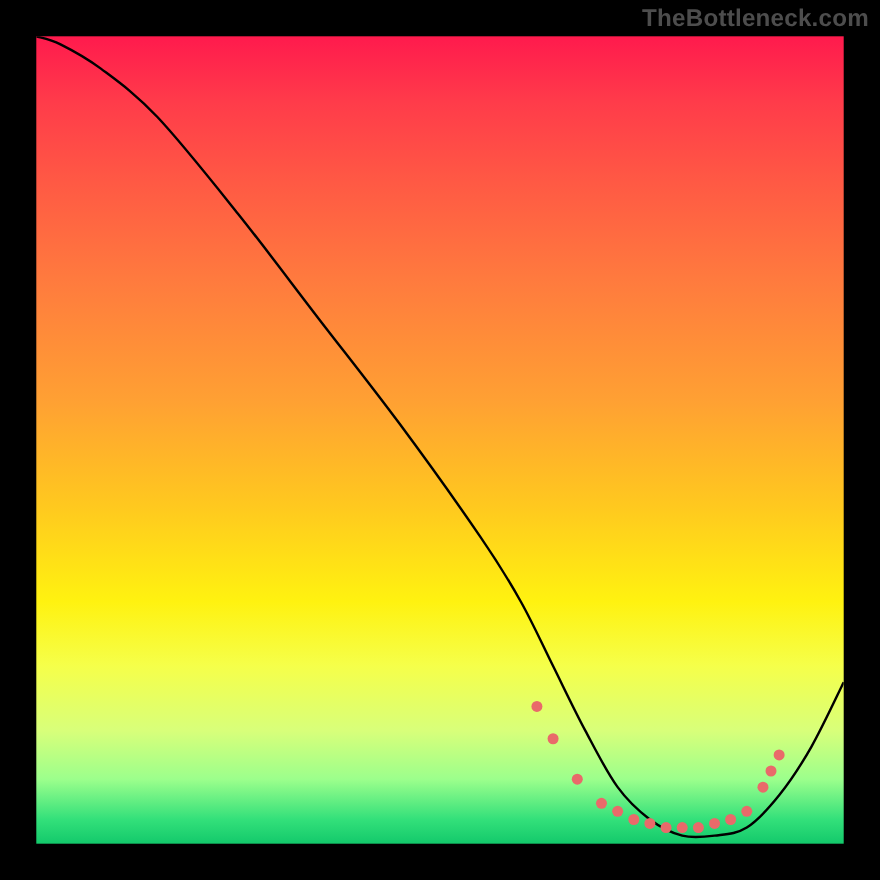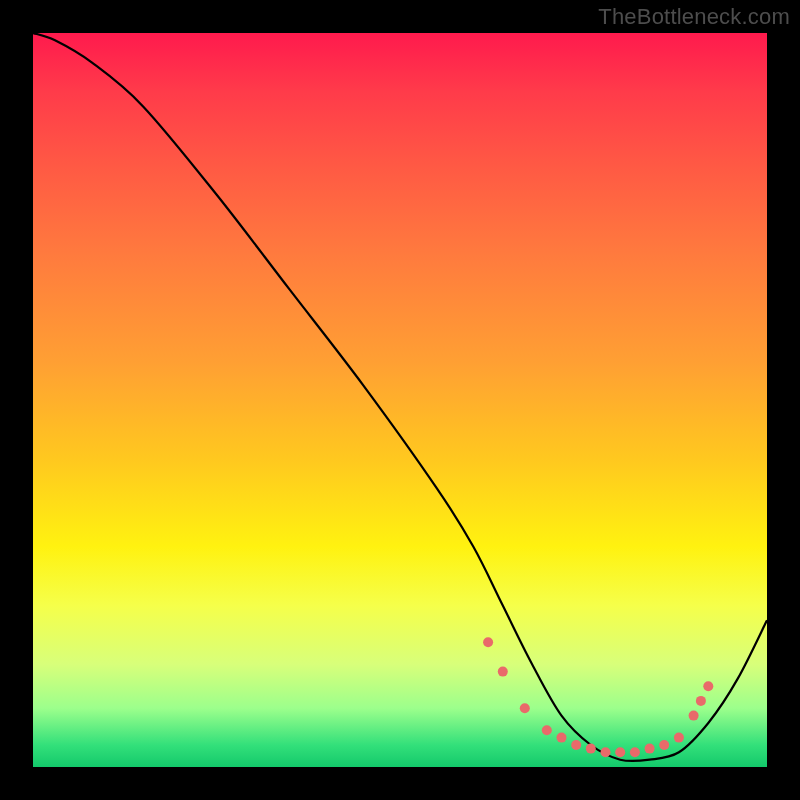--- a/index.html
+++ b/index.html
@@ -16,21 +16,21 @@
     width: 800px;
     height: 800px;
     background: #000;
   }
   .watermark {
     position: absolute;
     top: 4px;
     right: 10px;
     color: #4d4d4d;
     font-size: 22px;
-    font-weight: 400;
+    font-weight: 700;
     letter-spacing: 0.2px;
     z-index: 50;
   }
   .plot {
     position: absolute;
     left: 33px;
     top: 33px;
     width: 734px;
     height: 734px;
     

